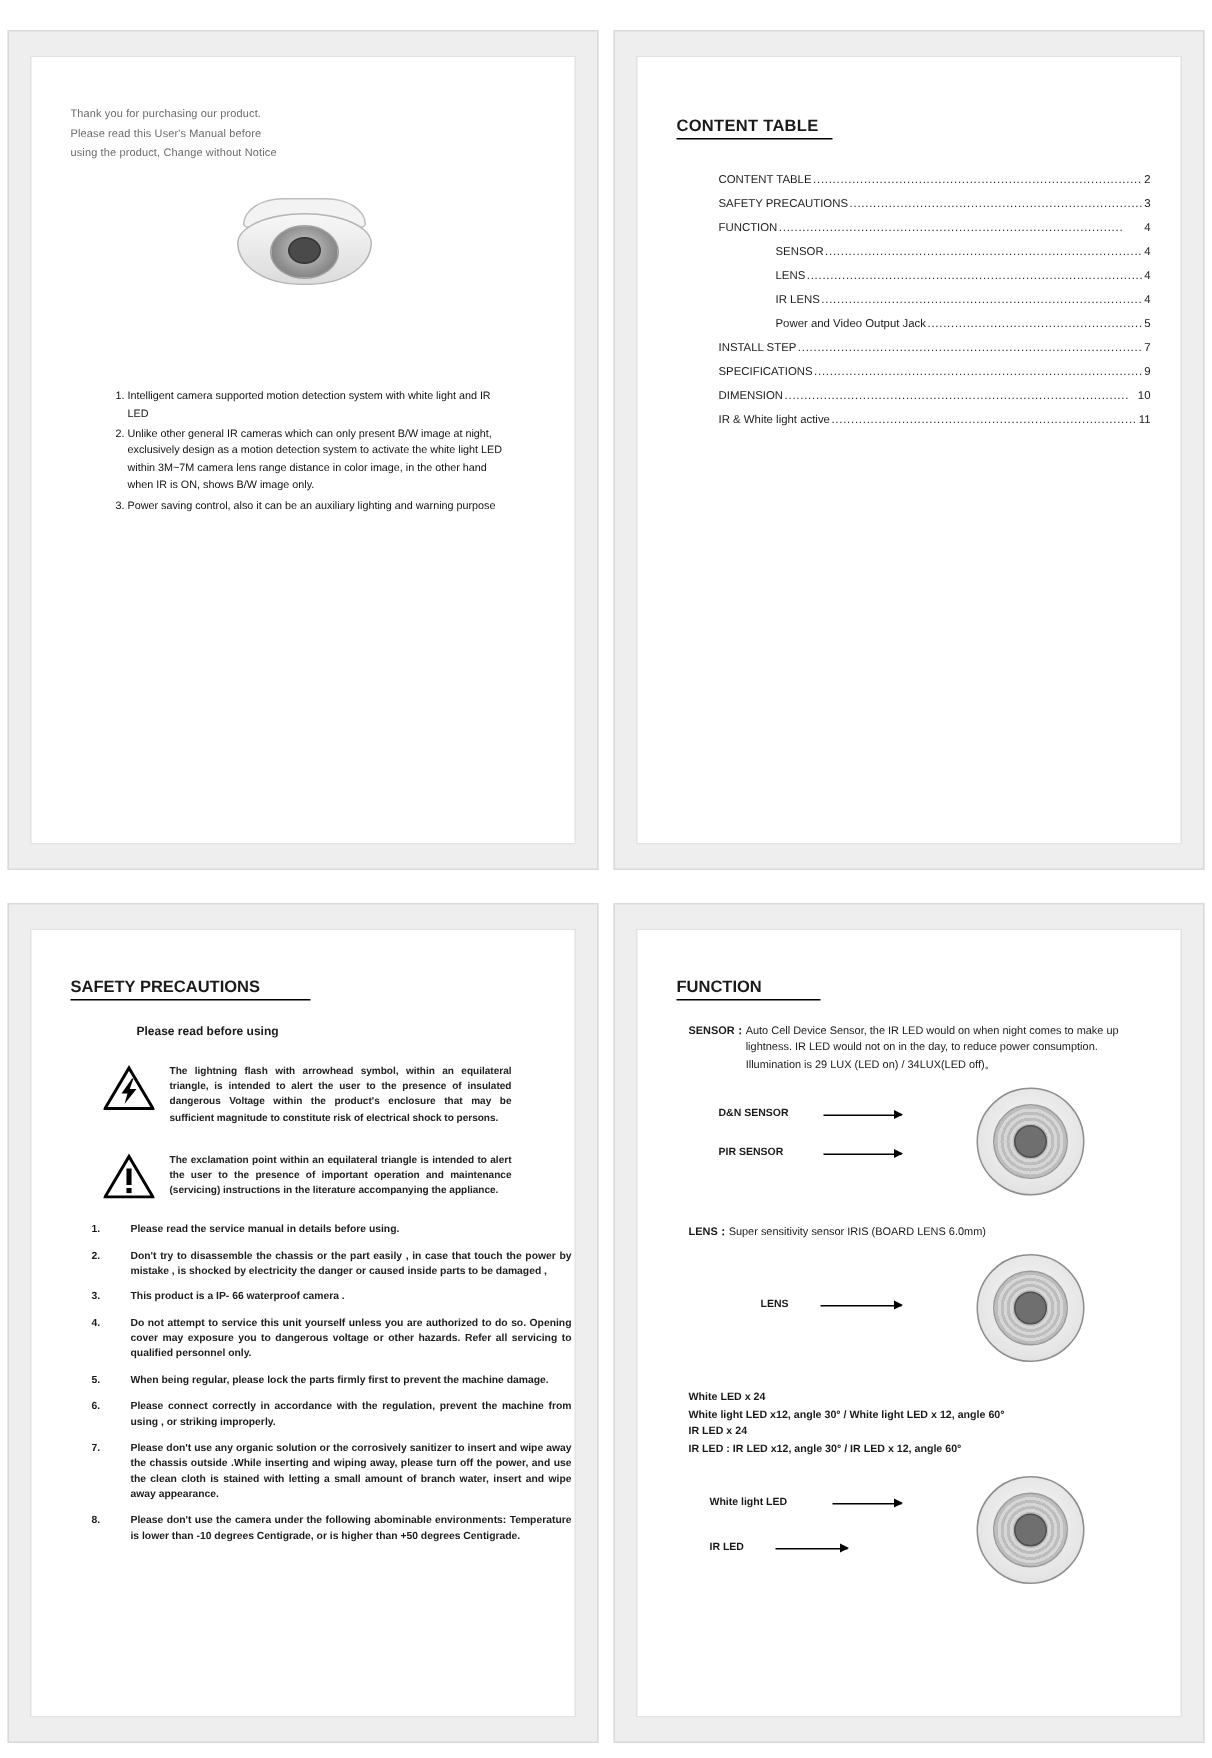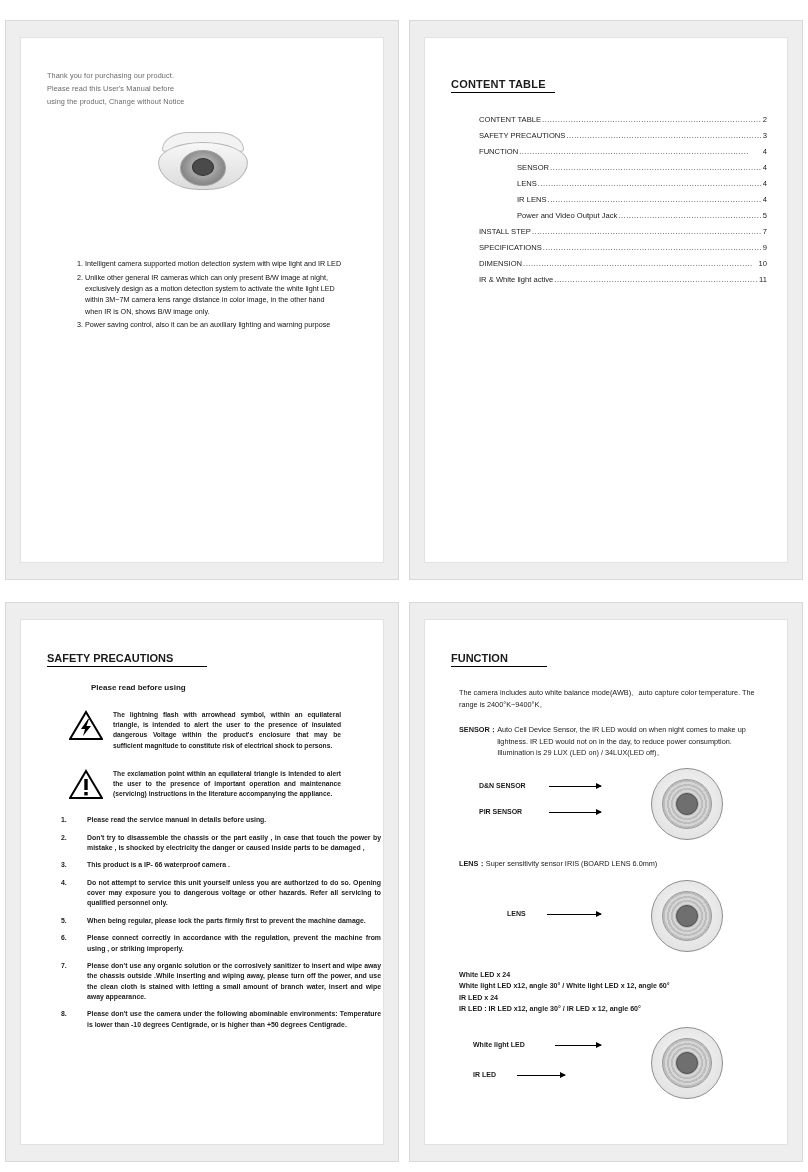--- a/index.html
+++ b/index.html
@@ -294,21 +294,21 @@
 
 
       <div class="cam-illus">
         <div class="dome-base"></div>
         <div class="dome-body"></div>
         <div class="lens-ring"></div>
         <div class="lens-core"></div>
       </div>
 
       <ol class="cover-points">
-        <li>Intelligent camera supported motion detection system with wipe light and IR LED</li>
+        <li>Intelligent camera supported motion detection system with white light and IR LED</li>
         <li>Unlike other general IR cameras which can only present B/W image at night, exclusively design as a motion detection system to activate the white light LED within   3M~7M camera lens range distance in color image, in the other hand when IR is ON, shows B/W image only.</li>
         <li>Power saving control, also it can be an auxiliary lighting and warning purpose</li>
       </ol>
     </div>
   </div>
 
   <div class="page">
     <div class="page-inner">
       <div class="ct-title">CONTENT TABLE</div>
       <div class="ct-rule"></div>
@@ -436,21 +436,20 @@
         </div>
       </div>
     </div>
   </div>
 
   <div class="page">
     <div class="page-inner">
       <div class="sec-title">FUNCTION</div>
       <div class="sec-rule" style="width:96px;"></div>
 
-      <div class="fn-intro">The camera includes auto white balance mode(AWB)、auto capture color temperature. The range is 2400°K~9400°K。</div>
 
       <div class="fn-para">
         <span class="k">SENSOR：</span>
         <span class="v">Auto Cell Device Sensor, the IR LED would on when night comes to make up lightness. IR LED would not on in the day, to reduce power consumption. Illumination is 29 LUX (LED on) / 34LUX(LED off)。</span>
       </div>
 
       <div class="fig">
         <div class="circle-cam">
           <div class="inner"></div>
           <div class="core"></div>

